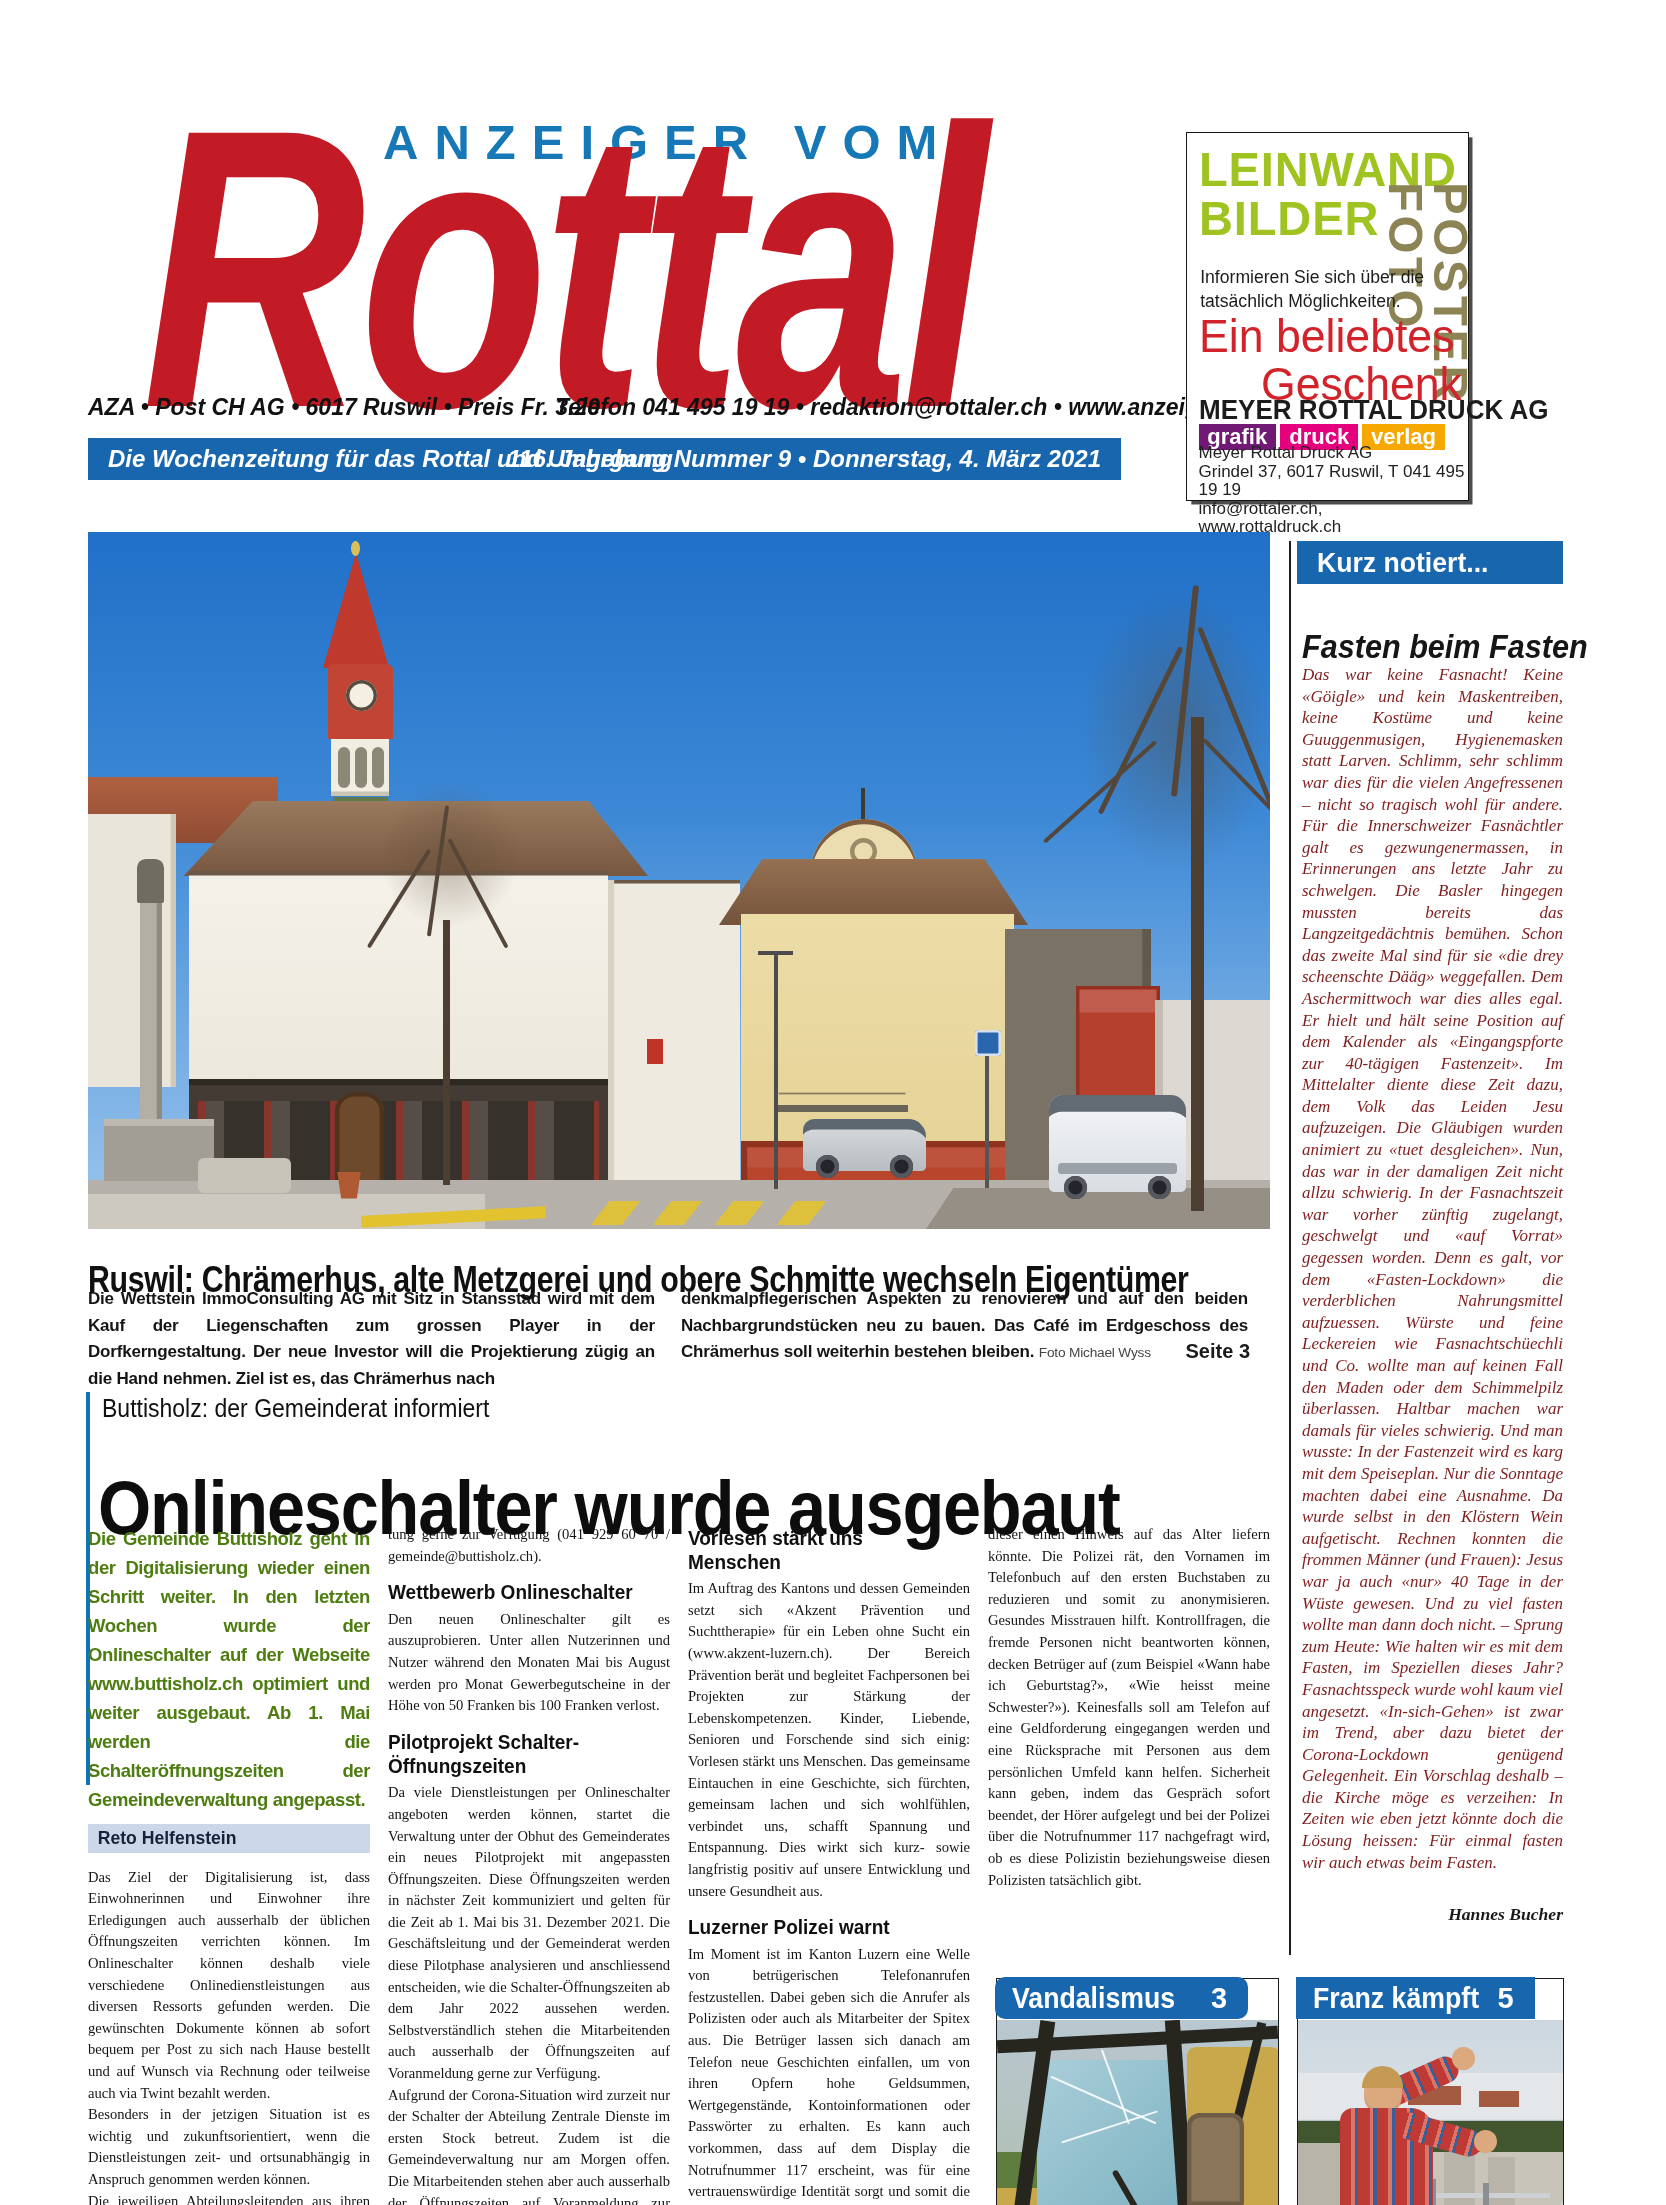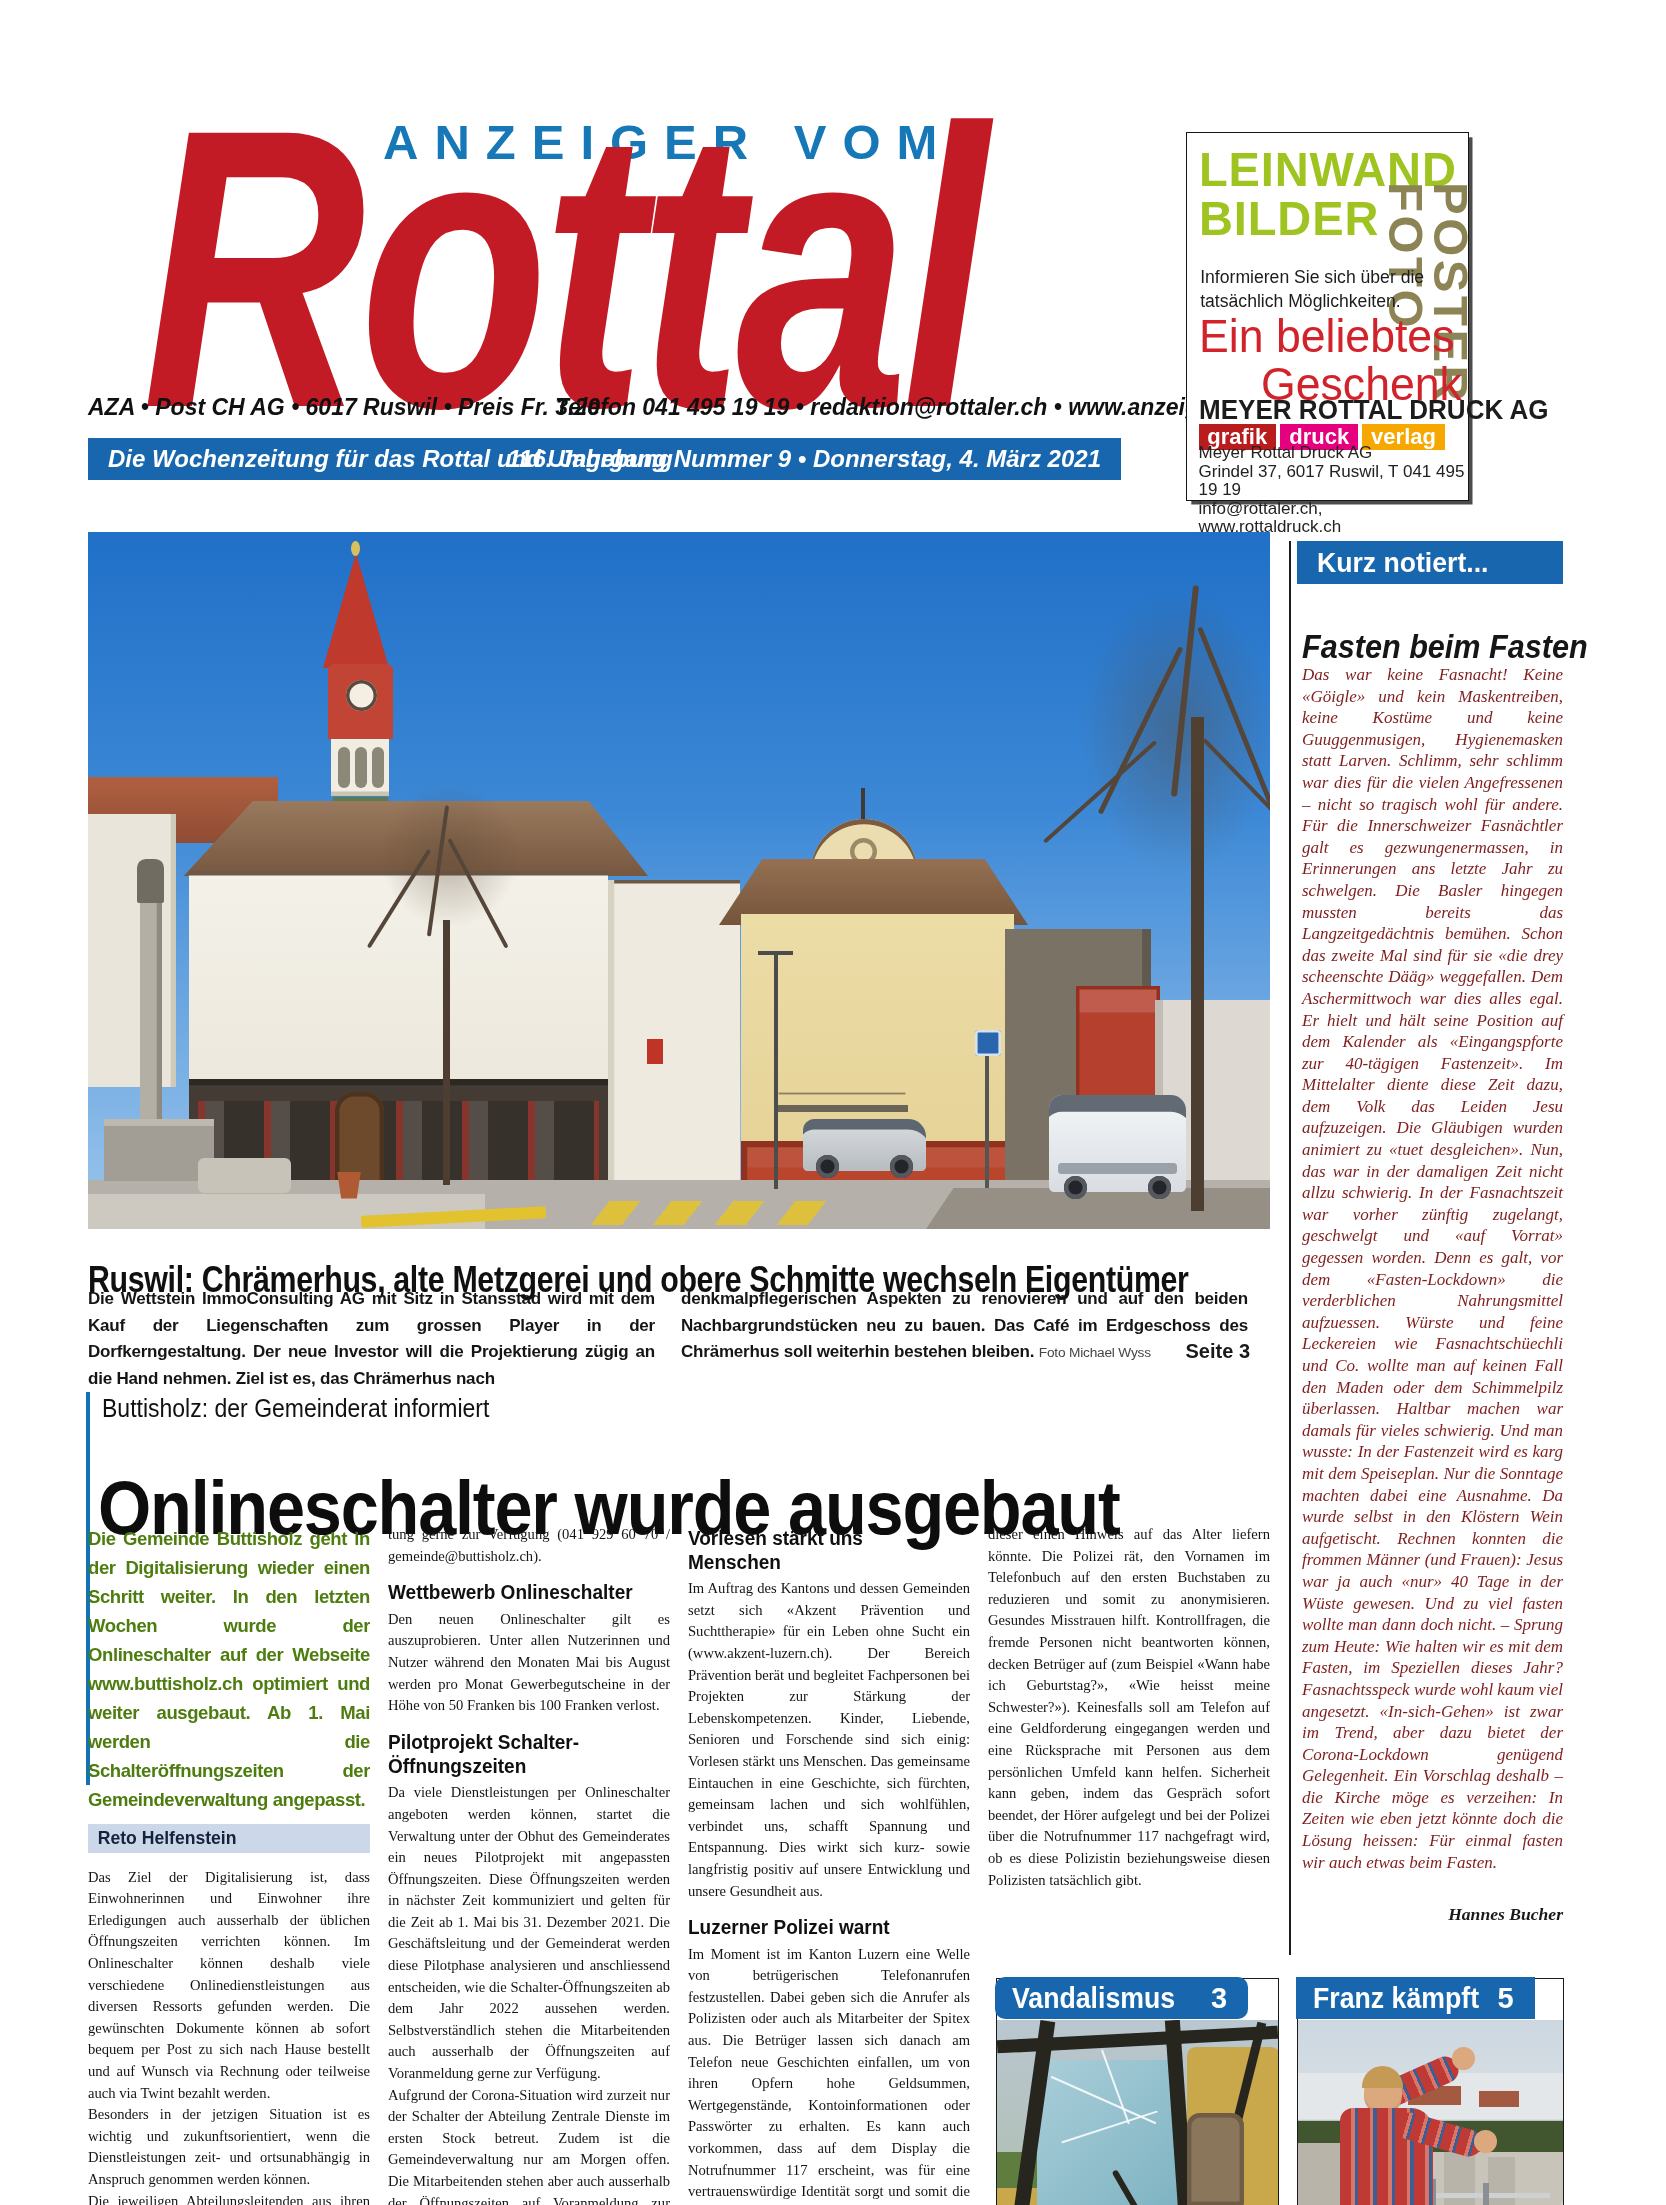--- a/index.html
+++ b/index.html
@@ -223,21 +223,21 @@
     <div class="ad-vert" style="left: 243px; color: rgb(141, 132, 85);">FOTO</div>
     <div class="ad-vert" style="left: 288px; color: rgb(141, 132, 85);">POSTER</div>
     <div class="ad-note">
       <span>Informieren Sie sich über die</span><br>
       <span>tatsächlich Möglichkeiten.</span>
     </div>
     <div class="ad-slogan" style="left: 12.3px; top: 180px; color: rgb(210, 35, 43);">Ein beliebtes</div>
     <div class="ad-slogan" style="left: 74px; top: 228px; color: rgb(210, 35, 43);">Geschenk</div>
     <div class="ad-company">MEYER ROTTAL DRUCK AG</div>
     <div class="ad-chips">
-      <span style="background-color: #b91c1c;">grafik</span>
+      <span style="background-color: #701a75;">grafik</span>
       <span style="background-color: rgb(229, 0, 125);">druck</span>
       <span style="background-color: rgb(246, 168, 0);">verlag</span>
     </div>
     <div class="ad-addr">
       <span>Meyer Rottal Druck AG</span><br>
       <span>Grindel 37,  6017 Ruswil, T 041 495 19 19</span><br>
       <span>info@rottaler.ch, www.rottaldruck.ch</span>
     </div>
   </div>
 </header>

